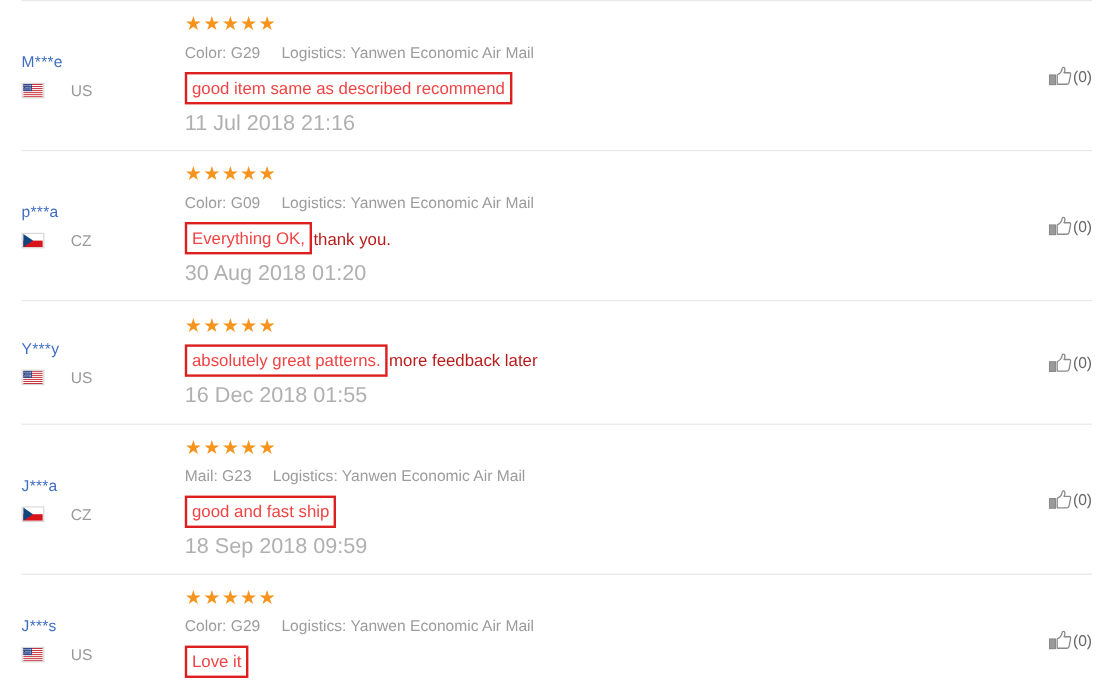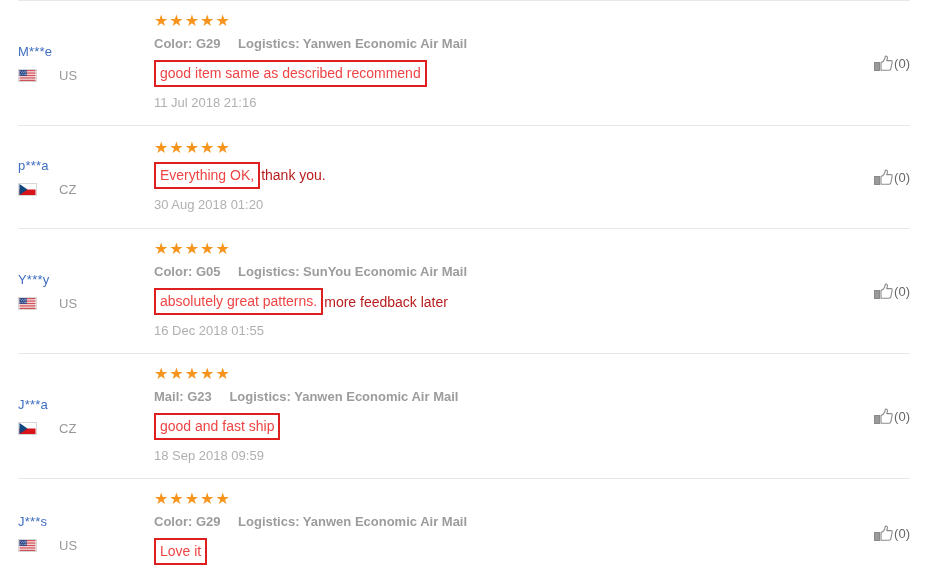--- a/index.html
+++ b/index.html
@@ -86,21 +86,20 @@
     font-size: 16px;
     display: inline-block;
   }
 
   .meta-line {
     color: #9c9c9c;
     font-size: 13px;
     line-height: 18px;
     margin-bottom: 7px;
     white-space: nowrap;
-    font-weight: bold;
   }
   .meta-color { margin-right: 14px; }
 
   .comment-line {
     font-size: 14px;
     line-height: 18px;
     color: #333333;
     margin-bottom: 7px;
     white-space: nowrap;
   }
@@ -113,21 +112,21 @@
   }
   .comment-rest {
     display: inline-block;
     vertical-align: middle;
     padding-left: 1px;
     color: #b91c1c;
   }
 
   .date-line {
     color: #b0b0b0;
-    font-size: 13px;
+    font-size: 18px;
     line-height: 17px;
     white-space: nowrap;
   }
 
   
   .helpful-col {
     flex: 0 0 64px;
     width: 64px;
     display: flex;
     align-items: center;
@@ -225,20 +224,24 @@
                 <rect y="6.5" width="19" height="6.5" fill="#d7141a"></rect>
                 <polygon points="0,0 9.5,6.5 0,13" fill="#11457e"></polygon>
               </svg>
             </span>
         <span class="country-label">CZ</span>
       </div>
     </div>
 
     <div class="content-col">
       <div class="stars"><span class="star">★</span><span class="star">★</span><span class="star">★</span><span class="star">★</span><span class="star">★</span></div>
+      <div class="meta-line">
+        <span class="meta-color">Color: G09</span>
+        <span class="meta-logistics">Logistics: Yanwen Economic Air Mail</span>
+      </div>
       <div class="comment-line">
         <span class="comment-boxed">Everything OK,</span><span class="comment-rest">thank you.</span>
       </div>
       <div class="date-line">30 Aug 2018 01:20</div>
     </div>
 
     <div class="helpful-col">
       <span class="thumb-slot">
             <svg class="thumb-icon" viewBox="0 0 19 18" xmlns="http://www.w3.org/2000/svg">
               <rect x="0.5" y="7.5" width="5" height="8" fill="#9a9a9a" stroke="#8a8a8a" stroke-width="1"></rect>
@@ -282,24 +285,20 @@
                   <circle cx="7.2" cy="5.0" r="0.5"></circle>
                 </g>
               </svg>
             </span>
         <span class="country-label">US</span>
       </div>
     </div>
 
     <div class="content-col">
       <div class="stars"><span class="star">★</span><span class="star">★</span><span class="star">★</span><span class="star">★</span><span class="star">★</span></div>
-      <div class="meta-line">
-        <span class="meta-color">Color: G05</span>
-        <span class="meta-logistics">Logistics: SunYou Economic Air Mail</span>
-      </div>
       <div class="comment-line">
         <span class="comment-boxed">absolutely great patterns.</span><span class="comment-rest">more feedback later</span>
       </div>
       <div class="date-line">16 Dec 2018 01:55</div>
     </div>
 
     <div class="helpful-col">
       <span class="thumb-slot">
             <svg class="thumb-icon" viewBox="0 0 19 18" xmlns="http://www.w3.org/2000/svg">
               <rect x="0.5" y="7.5" width="5" height="8" fill="#9a9a9a" stroke="#8a8a8a" stroke-width="1"></rect>

